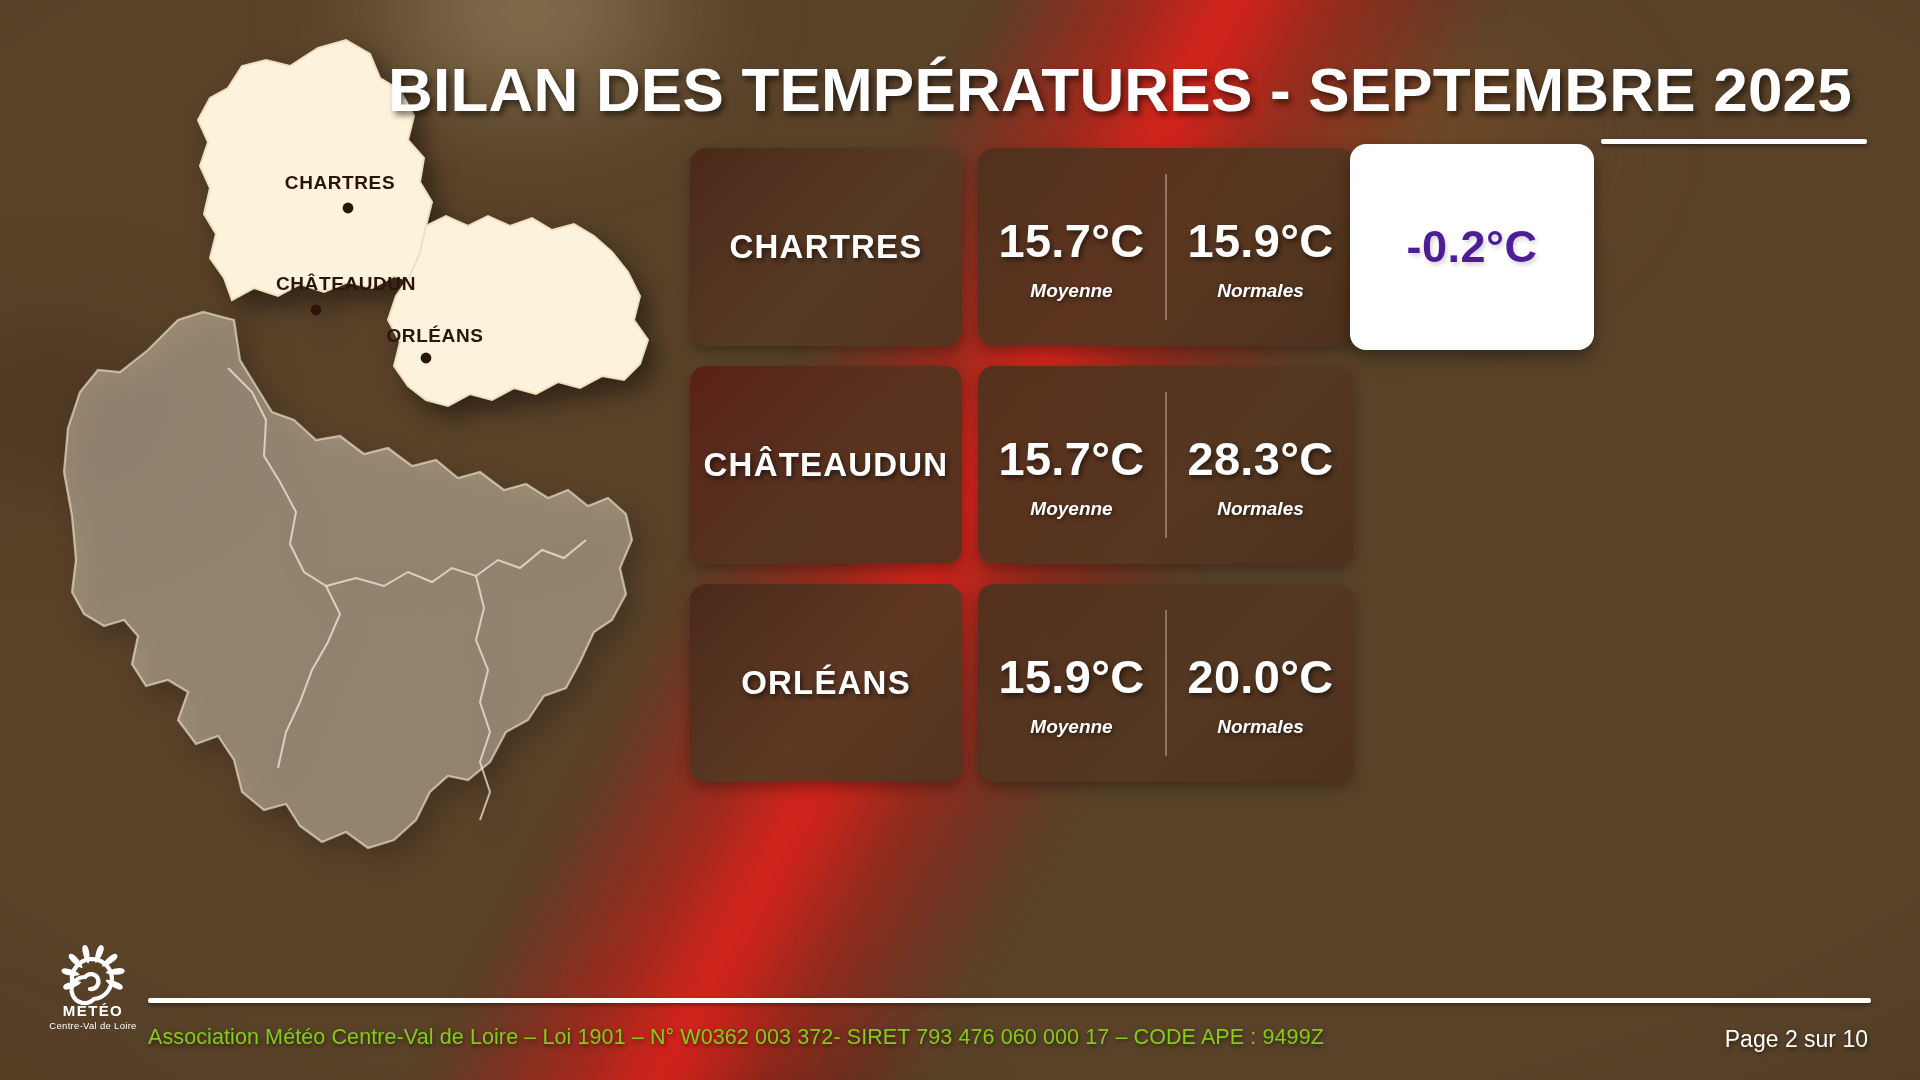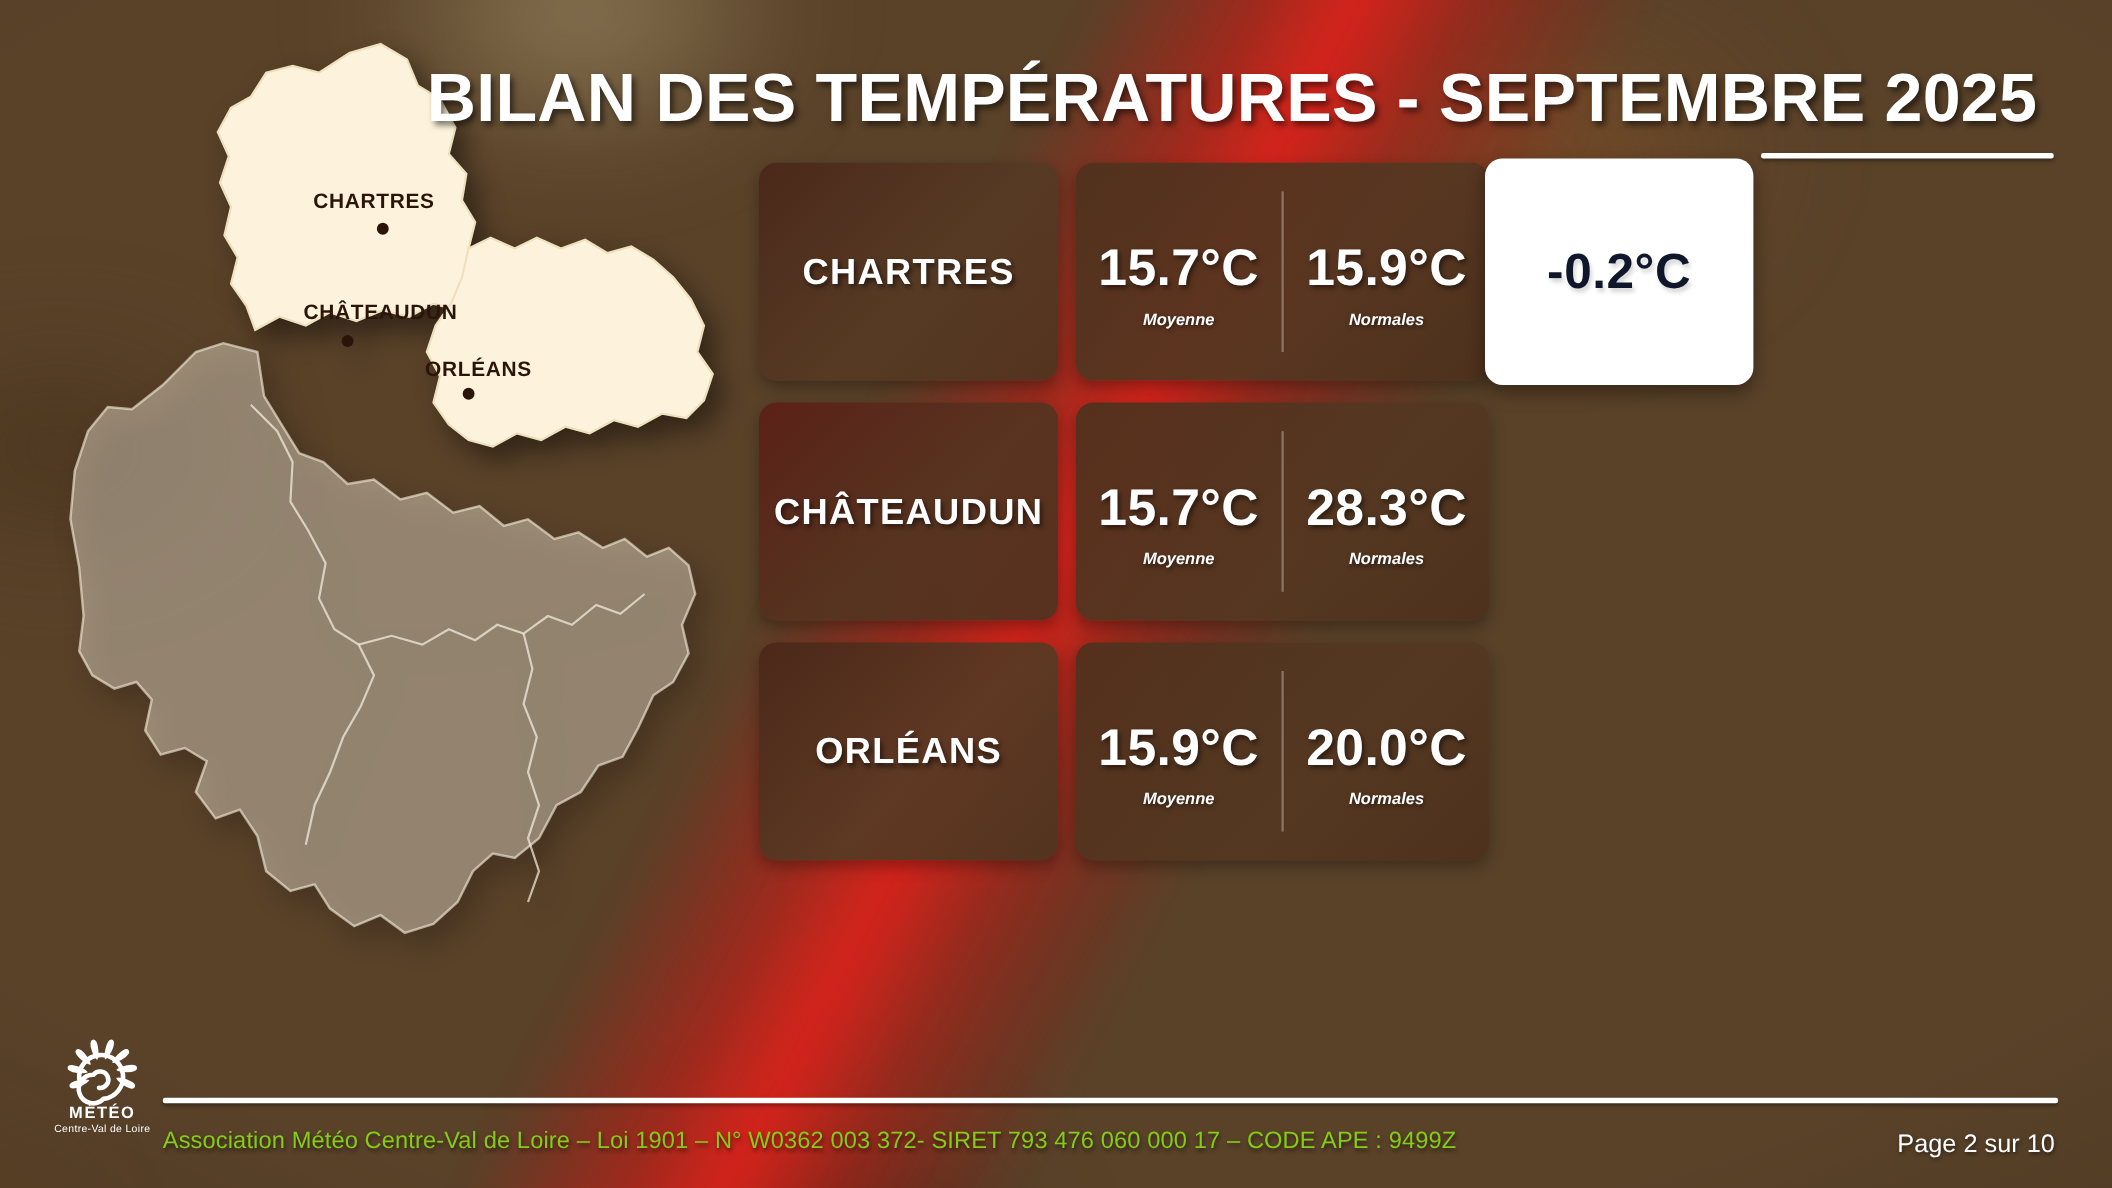--- a/index.html
+++ b/index.html
@@ -113,21 +113,21 @@
     padding-top:20px;
   }
   .val-sep{
     width:2px;background:rgba(255,255,255,.32);margin:26px 0;flex:0 0 2px;
   }
   .val-num{
     color:#fff;font-size:47px;font-weight:bold;letter-spacing:.3px;
     text-shadow:2px 3px 5px rgba(0,0,0,.5);white-space:nowrap;
   }
   .val-cap{
-    color:#fff;font-size:15px;font-weight:bold;font-style:italic;
+    color:#fff;font-size:19px;font-weight:bold;font-style:italic;
     margin-top:12px;text-shadow:1px 2px 4px rgba(0,0,0,.5);white-space:nowrap;
   }
   .card-anom{
     left:660px;width:244px;height:206px;top:-4px;
     background:#ffffff;border-radius:16px;
     box-shadow:0 7px 16px rgba(0,0,0,.38);
   }
   .anom-txt{
     font-size:45px;font-weight:bold;letter-spacing:.5px;
     text-shadow:2px 3px 4px rgba(0,0,0,.16);white-space:nowrap;
@@ -227,21 +227,21 @@
         <span class="val-num">15.7°C</span>
         <span class="val-cap">Moyenne</span>
       </div>
       <div class="val-sep"></div>
       <div class="val-col">
         <span class="val-num">15.9°C</span>
         <span class="val-cap">Normales</span>
       </div>
     </div>
     <div class="card card-anom">
-      <span class="anom-txt" style="color:#0f172a">-0.2°C</span>
+      <span class="anom-txt" style="color:#4c1d95">-0.2°C</span>
     </div>
   </div>
 
   <div class="row r1">
     <div class="card card-city alt">
       <span class="city-name">CHÂTEAUDUN</span>
     </div>
     <div class="card card-values">
       <div class="val-col">
         <span class="val-num">15.7°C</span>

